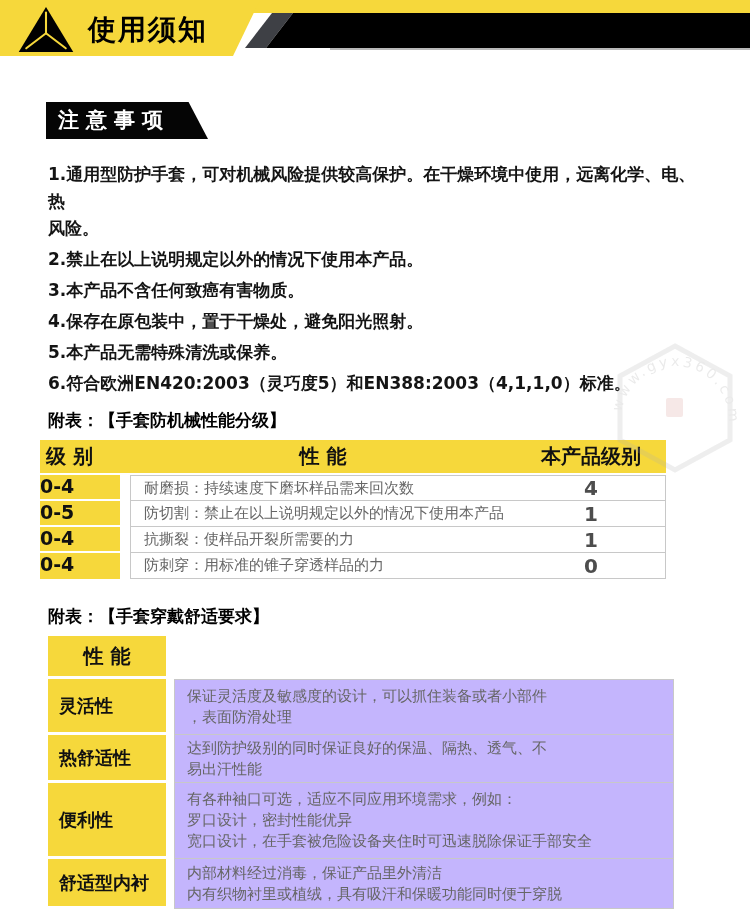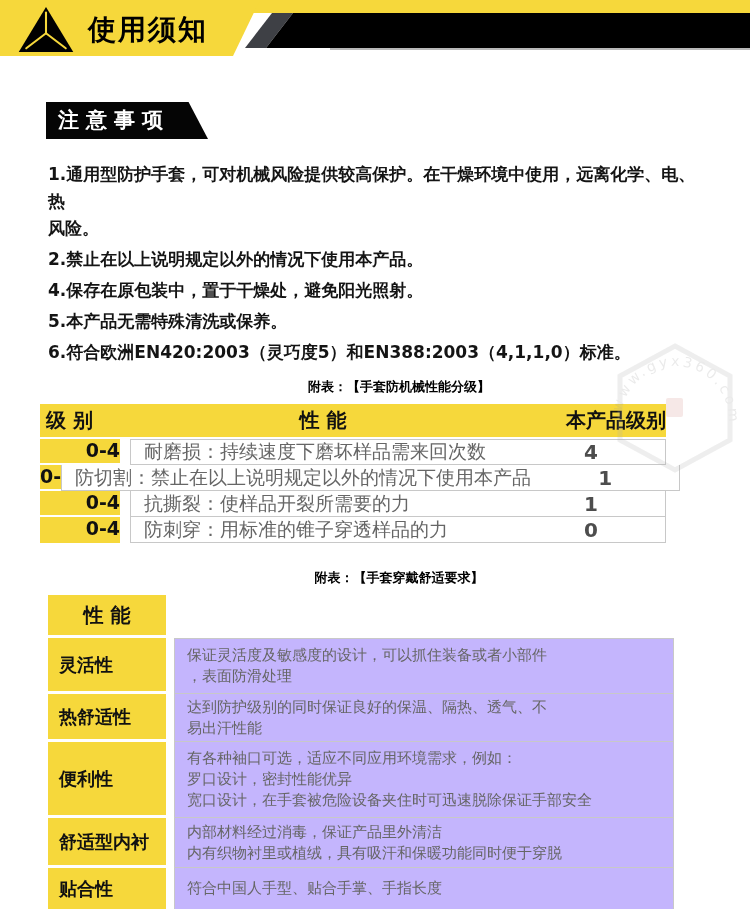--- a/index.html
+++ b/index.html
@@ -28,45 +28,45 @@
     color:#fff;font-size:21px;font-weight:800;letter-spacing:7px;
     line-height:37px;padding-left:12px;box-sizing:border-box;white-space:nowrap;
   }
   
   .notes{margin:22px 40px 0 48px;}
   .note{
     font-size:17px;font-weight:700;color:#141414;line-height:27px;
     margin-bottom:4px;white-space:pre-line;
   }
   
-  .caption{margin:12px 0 8px 48px;font-size:13px;font-weight:800;color:#000;white-space:nowrap;text-align:center;}
+  .caption{margin:12px 0 8px 48px;font-size:17px;font-weight:800;color:#000;white-space:nowrap;}
   .caption.second{margin-top:26px;}
   
   .t1{margin-left:40px;width:626px;}
   .t1-header{
     display:flex;align-items:center;background:var(--yellow);height:33px;
     font-size:20px;font-weight:800;color:#111;
   }
   .t1-h-level{width:80px;padding-left:6px;box-sizing:border-box;}
   .t1-gutter{width:10px;}
   .t1-h-perf{flex:1;text-align:center;}
-  .t1-h-val{width:150px;text-align:right;}
+  .t1-h-val{width:150px;text-align:center;}
   .t1-body{margin-top:2px;}
   .t1-row{display:flex;height:26px;}
   .t1-label{
-    width:80px;background:var(--yellow);text-align:right;font-size:19px;
+    width:80px;background:var(--yellow);text-align:left;font-size:19px;
     font-weight:800;line-height:23px;border-bottom:2px solid #fff;box-sizing:border-box;
   }
   .t1-row:last-child .t1-label{border-bottom:none;}
   .t1-box{
     flex:1;display:flex;align-items:center;box-sizing:border-box;
     border:1px solid var(--line);border-top:none;background:#fff;
   }
   .t1-row:first-child .t1-box{border-top:1px solid var(--line);}
-  .t1-text{flex:1;font-size:19px;color:var(--txt-gray);padding-left:13px;white-space:nowrap;}
+  .t1-text{flex:1;font-size:15px;color:var(--txt-gray);padding-left:13px;white-space:nowrap;}
   .t1-value{width:148px;text-align:center;font-size:20px;font-weight:600;color:var(--val-gray);}
   
   .t2{margin-left:48px;width:626px;}
   .t2-header{display:flex;height:40px;font-size:20px;font-weight:800;color:#111;}
   .t2-h-prop{width:118px;background:var(--yellow);text-align:center;line-height:40px;}
   .t2-h-req{flex:1;background:var(--yellow);text-align:center;line-height:40px;margin-left:8px;}
   .t2-body{margin-top:3px;}
   .t2-row{display:flex;}
   .t2-row.r1{height:56px;} .t2-row.r2{height:48px;} .t2-row.r3{height:76px;}
   .t2-row.r4{height:50px;} .t2-row.r5{height:42px;}
@@ -108,20 +108,21 @@
     </svg>
     <div class="banner-title">使用须知</div>
   </div>
 
   <div class="badge">注意事项</div>
 
   <div class="notes">
     <div class="note">1.通用型防护手套，可对机械风险提供较高保护。在干燥环境中使用，远离化学、电、热
 风险。</div>
     <div class="note">2.禁止在以上说明规定以外的情况下使用本产品。</div>
+    <div class="note">3.本产品不含任何致癌有害物质。</div>
     <div class="note">4.保存在原包装中，置于干燥处，避免阳光照射。</div>
     <div class="note">5.本产品无需特殊清洗或保养。</div>
     <div class="note">6.符合欧洲EN420:2003（灵巧度5）和EN388:2003（4,1,1,0）标准。</div>
   </div>
 
   <div class="caption">附表：【手套防机械性能分级】</div>
   <div class="t1">
     <div class="t1-header">
       <div class="t1-h-level">级 别</div>
       <div class="t1-gutter"></div>

